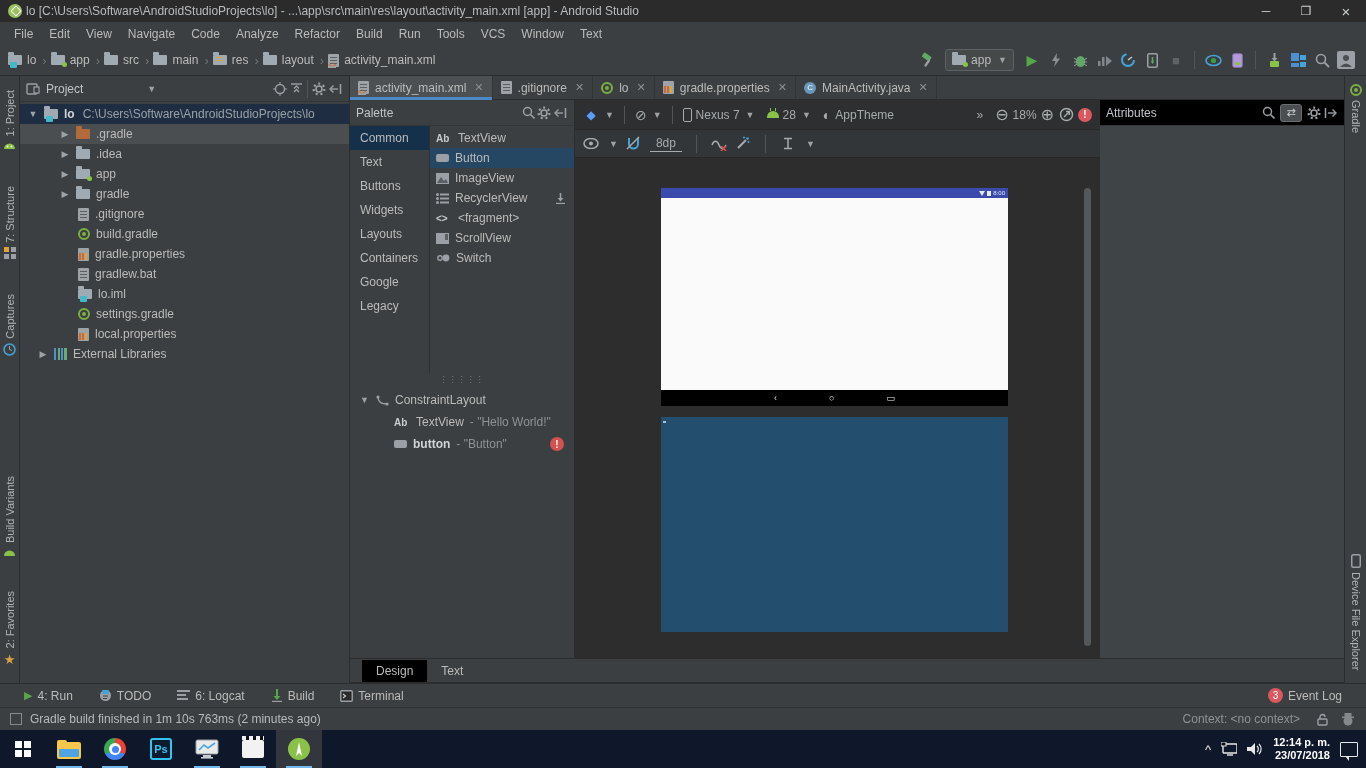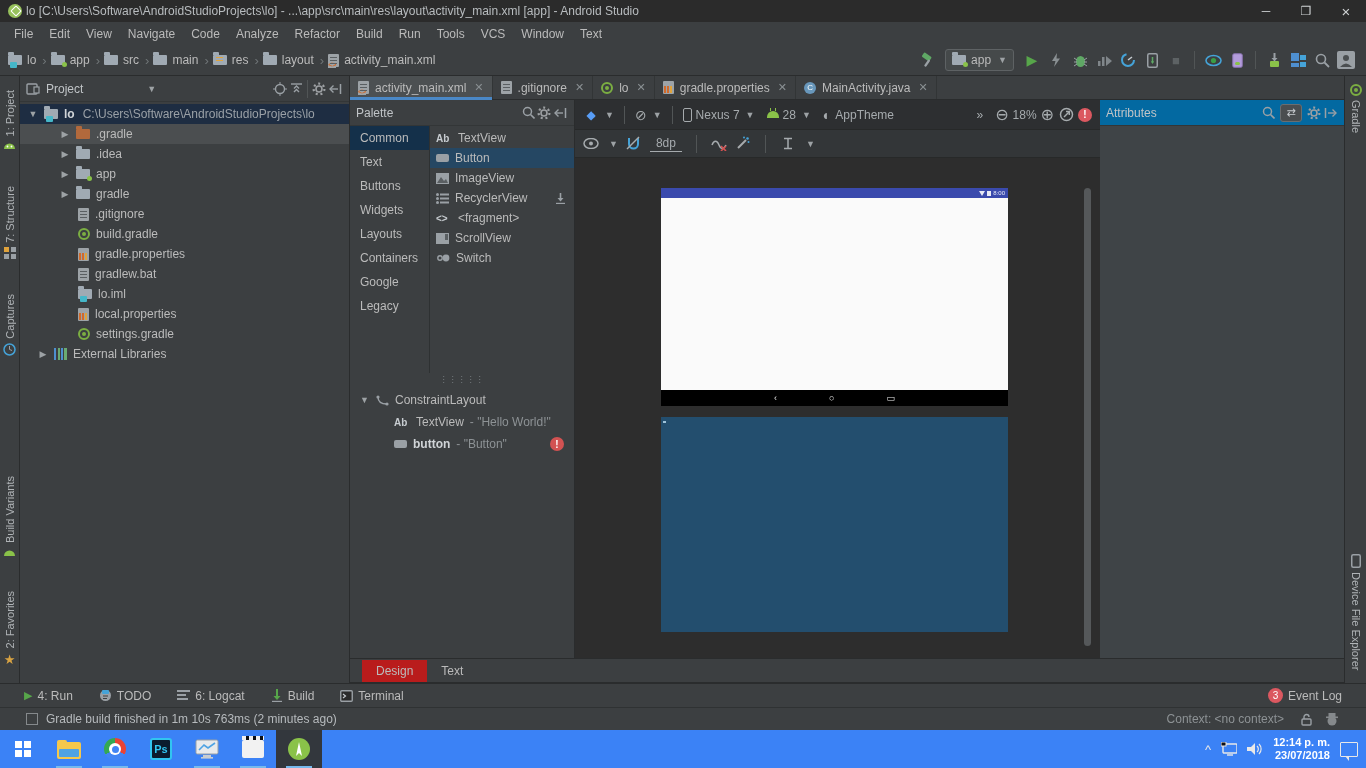--- a/index.html
+++ b/index.html
@@ -107,37 +107,37 @@
   .statusb { height:10px; background:#3a4aad; display:flex; justify-content:flex-end; align-items:center; gap:2px; padding-right:3px; }
   .sb-dot { width:4px; height:5px; background:#e8eaf6; }
   .sb-tri { width:0; height:0; border-left:3px solid transparent; border-right:3px solid transparent; border-top:5px solid #e8eaf6; }
   .navb { position:absolute; left:0; bottom:0; width:100%; height:16px; background:#000; display:flex; align-items:center; justify-content:center; gap:52px; color:#e6e6e6; font-size:9px; }
   .blueprint { position:absolute; left:86px; top:259px; width:347px; height:215px; background:#234e6e; }
   .blueprint::before { content:""; position:absolute; left:2px; top:4px; width:3px; height:2px; background:#9fc3da; }
   .vscroll { position:absolute; right:9px; top:30px; width:7px; height:458px; background:#55585a; border-radius:4px; }
 
   
   .attrs { left:1100px; top:100px; width:244px; height:558px; background:#3f4447; }
-  .attrs .panel-head { background:#0369a1; }
+  .attrs .panel-head { background:#000000; }
   .swapbox { width:22px; height:18px; border:1px solid #6a6e70; border-radius:3px; background:#4a4e50; display:flex; align-items:center; justify-content:center; color:#c7ccd0; font-size:11px; }
 
   
   .dt-row { left:350px; top:658px; width:994px; height:25px; background:#3c3f41; border-top:1px solid #2a2c2d; border-bottom:1px solid #2a2c2d; display:flex; align-items:flex-end; padding-left:12px; }
   .dt-tab { height:22px; padding:0 14px; display:flex; align-items:center; color:#bbbbbb; }
-  .dt-tab.active { background:#b91c1c; }
+  .dt-tab.active { background:#000000; }
 
   
   .bottombar { left:0; top:683px; width:1366px; height:24px; background:#3c3f41; border-top:1px solid #2a2c2d; display:flex; align-items:center; padding:0 10px; gap:26px; }
   .bb-item { display:flex; align-items:center; gap:5px; }
-  .statusbar { left:0; top:707px; width:1366px; height:23px; background:#3c3f41; border-top:1px solid #2f3233; display:flex; align-items:center; padding:0 26px; color:#b6babd; }
+  .statusbar { left:0; top:707px; width:1366px; height:23px; background:#3c3f41; border-top:1px solid #2f3233; display:flex; align-items:center; padding:0 10px; color:#b6babd; }
   .ev-badge { min-width:15px; height:15px; border-radius:50%; background:#db5860; color:#fff; font-size:10px; display:inline-flex; align-items:center; justify-content:center; padding:0 2px; }
   .sq-ic { width:12px; height:12px; border:1px solid #85898c; display:inline-block; margin-right:8px; }
 
   
-  .taskbar { left:0; top:730px; width:1366px; height:38px; background:#3b82f6; display:flex; }
+  .taskbar { left:0; top:730px; width:1366px; height:38px; background:#0f172a; display:flex; }
   .tb-slot { width:46px; height:38px; display:flex; align-items:center; justify-content:center; position:relative; }
   .tb-slot.open::after { content:""; position:absolute; left:10px; bottom:0; width:26px; height:2px; background:#76b9ed; }
   .tb-slot.activeapp { background:#33373d; }
   .chrome-ic { width:22px; height:22px; border-radius:50%;
      background:conic-gradient(#ea4335 0 120deg,#4285f4 120deg 240deg,#34a853 240deg 360deg); position:relative; }
   .chrome-ic::before { content:""; position:absolute; left:5px; top:5px; width:12px; height:12px; border-radius:50%; background:#fff; }
   .chrome-ic::after { content:""; position:absolute; left:7.5px; top:7.5px; width:7px; height:7px; border-radius:50%; background:#4285f4; }
   .ps-ic { width:22px; height:22px; background:#0b1c2e; border:2px solid #31c5f0; border-radius:3px; color:#31c5f0; font-size:11px; font-weight:bold; display:flex; align-items:center; justify-content:center; }
   .asapp-ic { width:22px; height:22px; border-radius:50%; background:#8ac249; position:relative; }
   .asapp-ic::after { content:""; position:absolute; left:8px; top:4px; width:6px; height:14px; background:#fff; clip-path:polygon(50% 0,100% 100%,50% 78%,0 100%); }
@@ -439,26 +439,26 @@
         </div>
       <div class="trow" style="padding-left:58px;">
           <span class="file-page"></span>
           <span>gradlew.bat</span>
         </div>
       <div class="trow" style="padding-left:58px;">
           <span class="folder module"></span>
           <span>lo.iml</span>
         </div>
       <div class="trow" style="padding-left:58px;">
+          <span class="gradle-ic"></span>
+          <span>settings.gradle</span>
+        </div>
+      <div class="trow" style="padding-left:58px;">
           <span class="props-ic"></span>
           <span>local.properties</span>
-        </div>
-      <div class="trow" style="padding-left:58px;">
-          <span class="gradle-ic"></span>
-          <span>settings.gradle</span>
         </div>
       <div class="trow" style="padding-left:18px;">
           <span class="arrow">▶</span>
           <span class="extlib-ic"></span>
           <span>External Libraries</span>
         </div>
     </div>
   </div>
 
   <div class="abs etabs">

